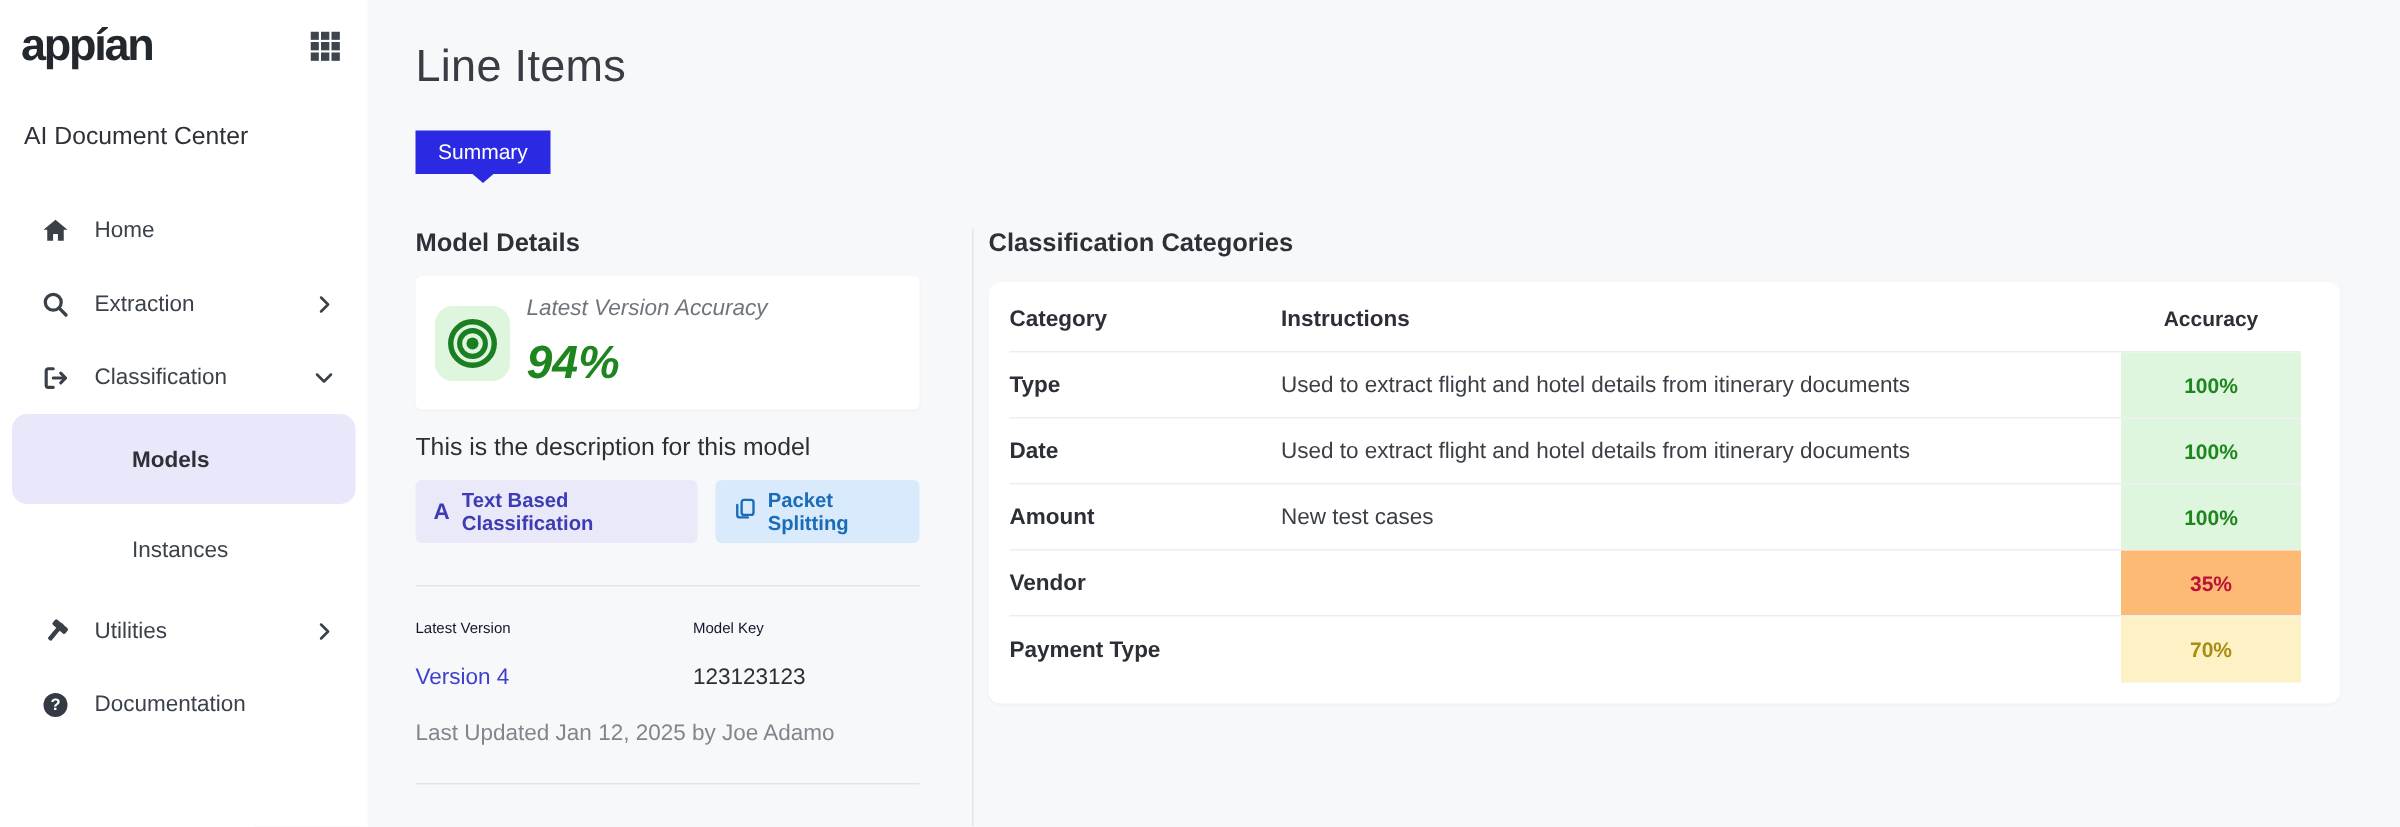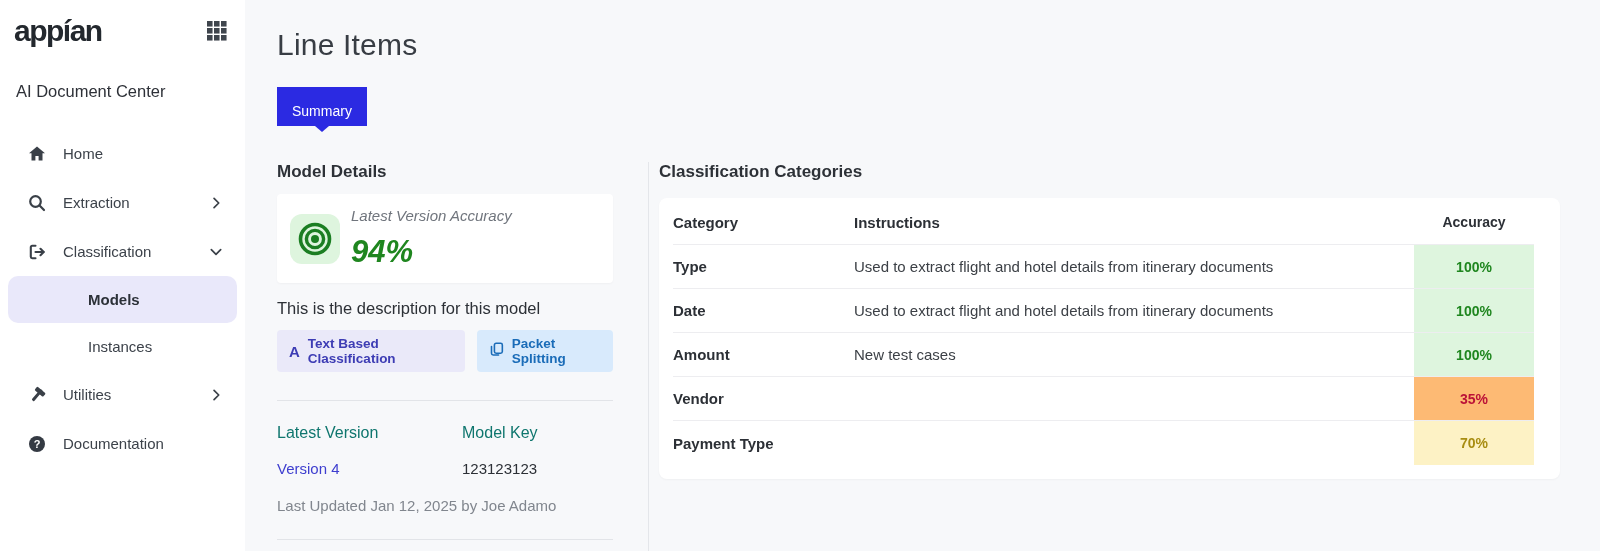--- a/index.html
+++ b/index.html
@@ -33,33 +33,33 @@
   .nav-item {
     display:flex; align-items:center;
     height:49px; padding:0 22px 0 28px;
     cursor:pointer; font-size:15px; color:#3c424a;
   }
   .nav-icon { width:18px; height:18px; display:flex; margin-right:17px; flex:none; }
   .nav-label { flex:1; }
   .nav-chevron { width:14px; height:14px; display:flex; }
   .nav-sub {
     display:flex; align-items:center;
-    height:47px; margin:0 8px; padding-left:80px;
+    height:60px; margin:0 8px; padding-left:80px;
     border-radius:10px; cursor:pointer;
     font-size:15px; color:#3c424a;
   }
   .nav-sub.selected { background:var(--sidebar_selected_bg); font-weight:bold; color:#2c3138; }
 
   
   .main { flex:1; padding:28px 40px 0 32px; overflow:hidden; }
   .page-title { font-size:30px; color:#383d44; letter-spacing:0.2px; }
   .tab {
     position:relative; display:inline-block; margin-top:25px;
     background:var(--accent); color:#ffffff;
-    font-size:14px; padding:16px 15px 7px 15px; cursor:pointer;
+    font-size:14px; padding:6px 15px 7px 15px; cursor:pointer;
   }
   .tab::after {
     content:""; position:absolute; left:calc(50% - 7px); bottom:-6px;
     border-left:7px solid transparent; border-right:7px solid transparent;
     border-top:6px solid var(--accent);
   }
 
   .columns { display:flex; margin-top:36px; align-items:stretch; }
   .col-left { width:336px; min-width:336px; margin-right:35px; }
   .col-right { flex:1; border-left:1px solid #e4e6ea; padding-left:10px; min-height:400px; }
@@ -91,21 +91,21 @@
   }
   .tag-purple { background:var(--tag_purple_bg); color:var(--tag_purple_fg); }
   .tag-blue { background:var(--tag_blue_bg); color:var(--tag_blue_fg); }
   .tag-a { font-size:15px; font-weight:bold; }
 
   .divider { border-top:1px solid #e2e4e8; margin-top:28px; }
   .divider2 { border-top:1px solid #e2e4e8; margin-top:25px; }
 
   .info-grid { display:flex; margin-top:23px; }
   .info-col1 { width:185px; }
-  .info-label { font-size:16px; color:#0f766e; }
+  .info-label { font-size:10px; color:#0f172a; }
   .info-value { font-size:15px; margin-top:18px; color:#2c3036; }
   .info-link { color:var(--link); cursor:pointer; }
   .last-updated { margin-top:20px; font-size:15px; color:#81868e; }
   .latest-instances-heading { margin-top:26px;margin-left:24px; }
 
   
   .tbl-card {
     margin-top:16px; background:#ffffff; border-radius:8px;
     padding:2px 26px 14px 14px;
     box-shadow:0 1px 2px rgba(40,45,60,0.04);

